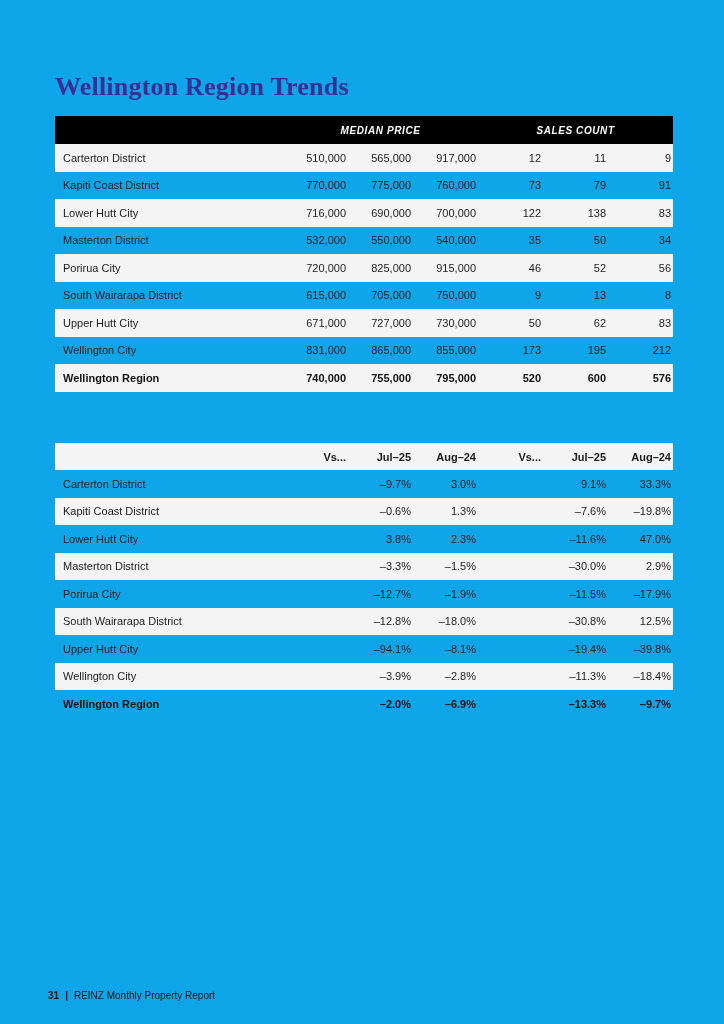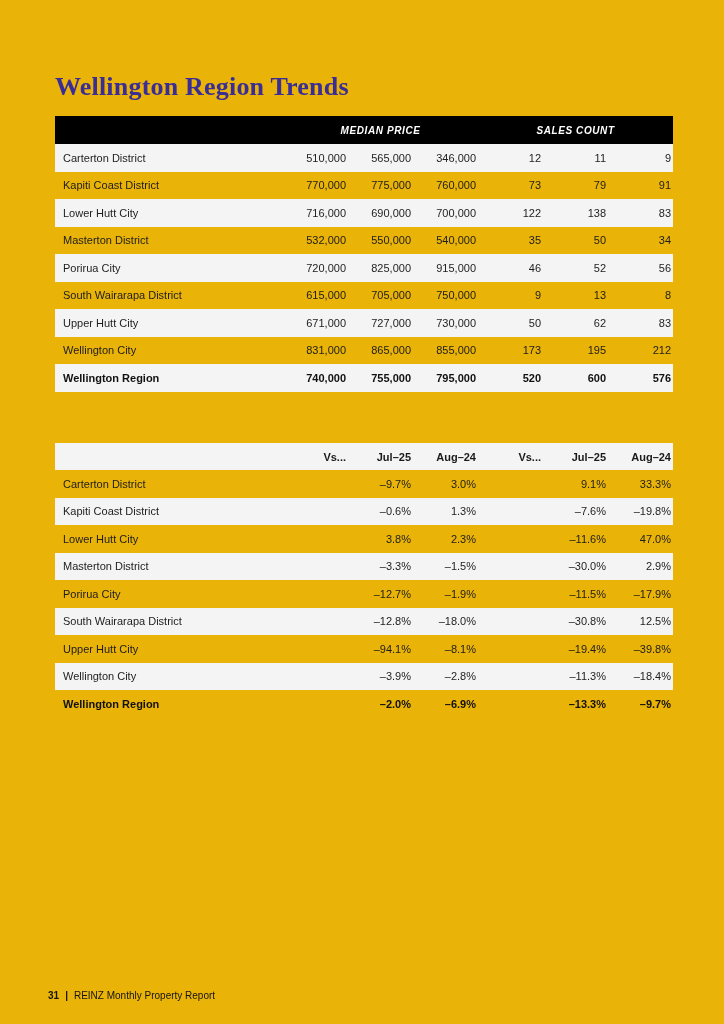--- a/index.html
+++ b/index.html
@@ -2,21 +2,21 @@
 <html><head>
 <meta charset="utf-8">
 <style>
   * { margin:0; padding:0; box-sizing:border-box; }
   html,body { background:#ffffff; }
   body {
     width:724px; height:1024px;
     font-family:"Liberation Sans", sans-serif;
     color:#1d1d1d;
   }
-  .page { position:relative; width:724px; height:1024px; overflow:hidden; background:#eab308; }
+  .page { position:relative; width:724px; height:1024px; overflow:hidden; background:#0ea5e9; }
 
   .title {
     position:absolute; left:55px; top:72px;
     font-family:"Liberation Serif", "DejaVu Serif", serif;
     font-size:26px; font-weight:600; color:#3b2d96; letter-spacing:.2px;
   }
 
   table {
     position:absolute; left:55px;
     width:618px; border-collapse:collapse; table-layout:fixed;
@@ -79,21 +79,21 @@
         <th></th>
         <th colspan="3">MEDIAN PRICE</th>
         <th colspan="3">SALES COUNT</th>
       </tr>
     </thead>
     <tbody id="t1body">
         <tr>
           <td class="lbl">Carterton District</td>
           <td class="num">510,000</td>
           <td class="num">565,000</td>
-          <td class="num">346,000</td>
+          <td class="num">917,000</td>
           <td class="num">12</td>
           <td class="num">11</td>
           <td class="num">9</td>
         </tr>
         <tr>
           <td class="lbl">Kapiti Coast District</td>
           <td class="num">770,000</td>
           <td class="num">775,000</td>
           <td class="num">760,000</td>
           <td class="num">73</td>

